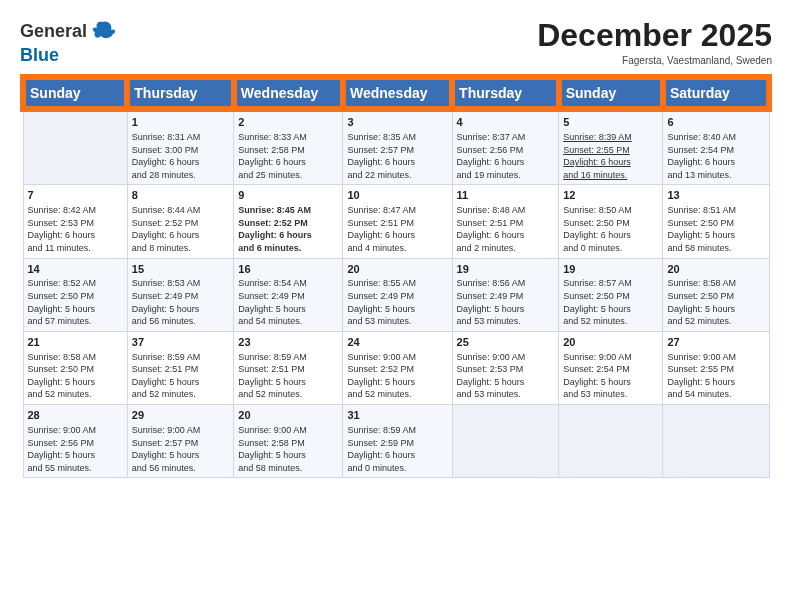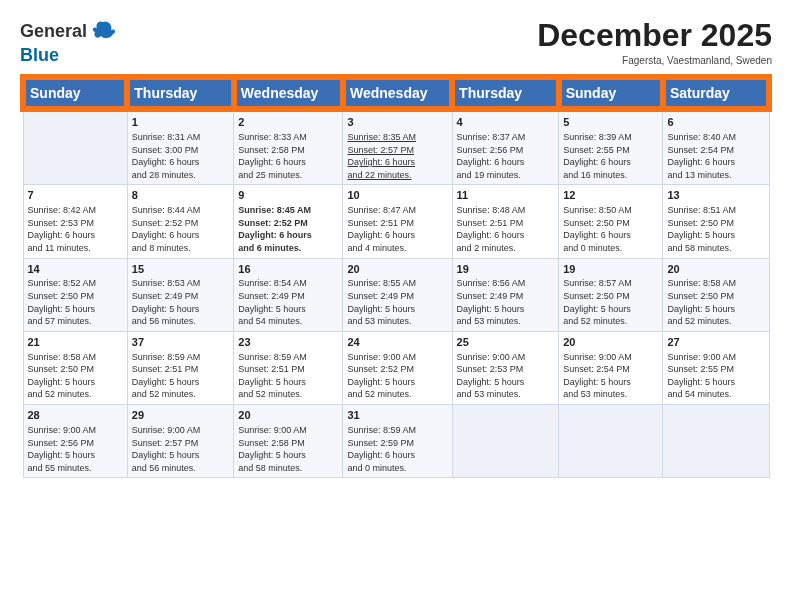--- a/index.html
+++ b/index.html
@@ -150,35 +150,35 @@
           </td>
           <td>
             <span class="day-num">2</span>
             <div class="day-info" style="white-space: pre-line;">Sunrise: 8:33 AM
 Sunset: 2:58 PM
 Daylight: 6 hours
 and 25 minutes.</div>
           </td>
           <td>
             <span class="day-num">3</span>
-            <div class="day-info" style="white-space: pre-line; text-decoration: underline;">Sunrise: 8:35 AM
+            <div class="day-info" style="white-space: pre-line;">Sunrise: 8:35 AM
 Sunset: 2:57 PM
 Daylight: 6 hours
 and 22 minutes.</div>
           </td>
           <td>
             <span class="day-num">4</span>
             <div class="day-info" style="white-space: pre-line;">Sunrise: 8:37 AM
 Sunset: 2:56 PM
 Daylight: 6 hours
 and 19 minutes.</div>
           </td>
           <td>
             <span class="day-num">5</span>
-            <div class="day-info" style="white-space: pre-line;">Sunrise: 8:39 AM
+            <div class="day-info" style="white-space: pre-line; text-decoration: underline;">Sunrise: 8:39 AM
 Sunset: 2:55 PM
 Daylight: 6 hours
 and 16 minutes.</div>
           </td>
           <td>
             <span class="day-num">6</span>
             <div class="day-info" style="white-space: pre-line;">Sunrise: 8:40 AM
 Sunset: 2:54 PM
 Daylight: 6 hours
 and 13 minutes.</div>

